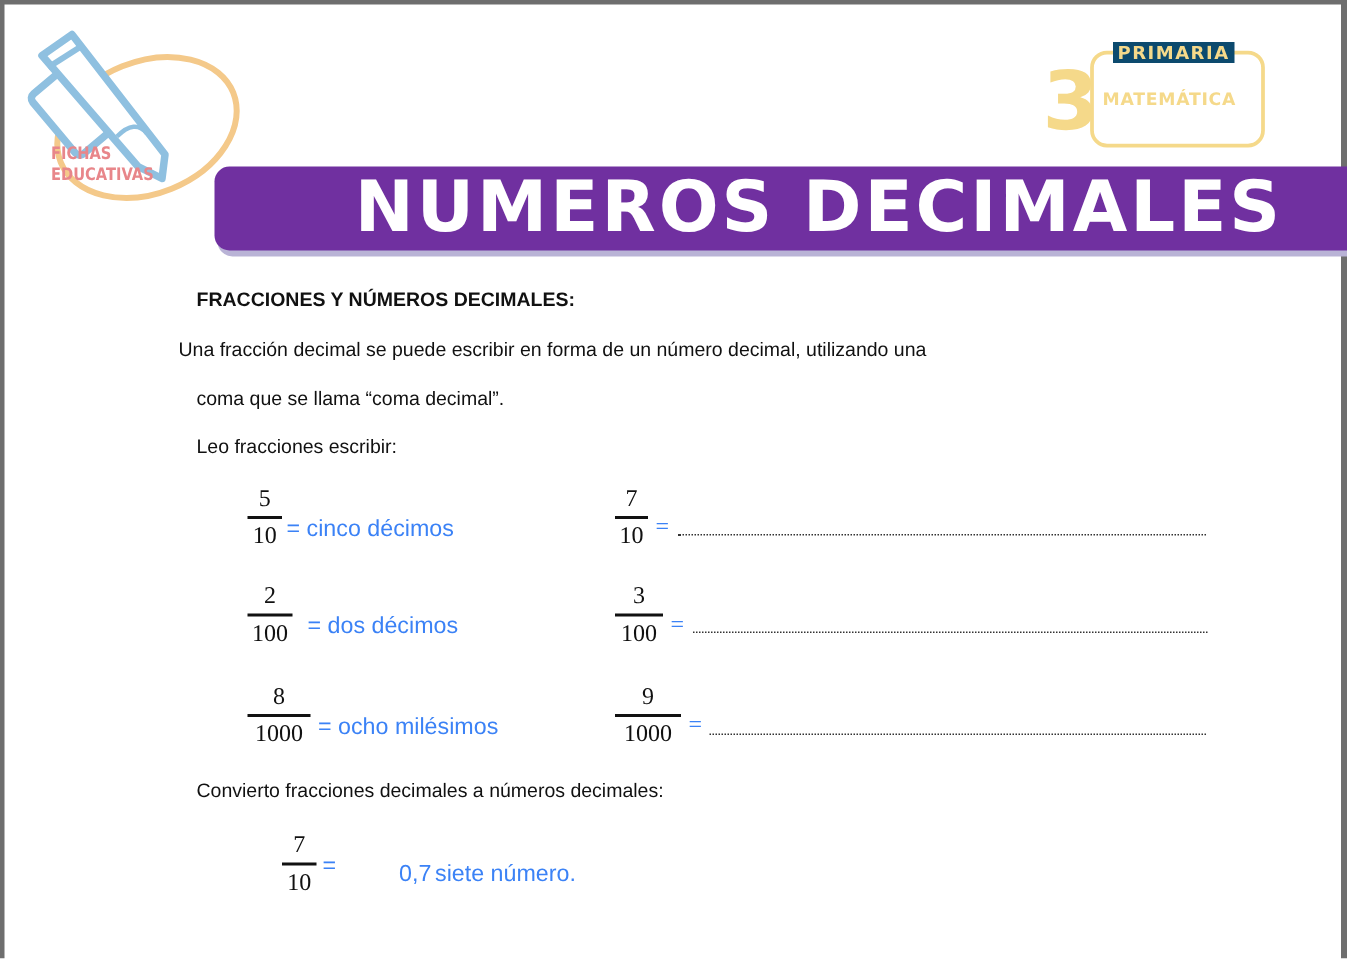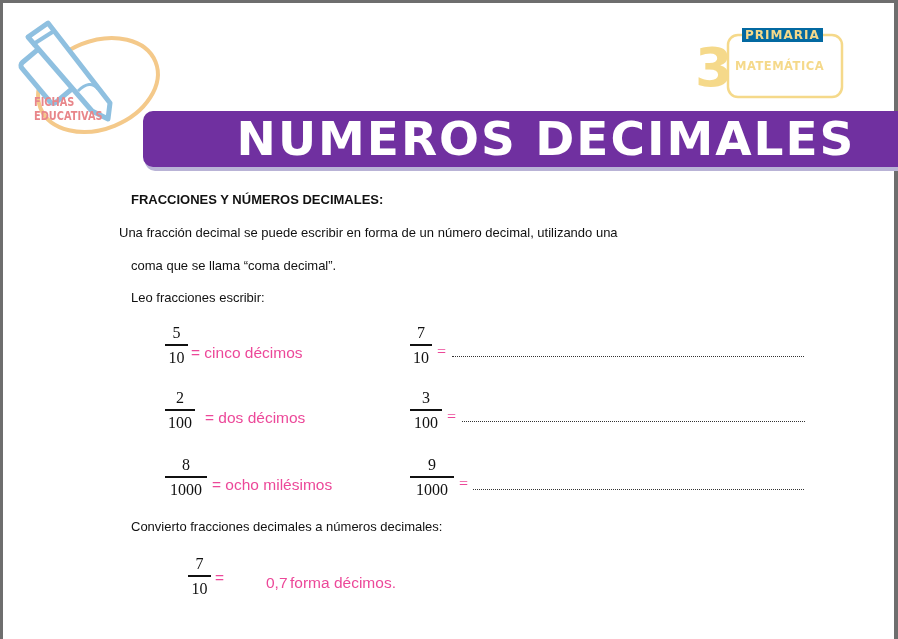--- a/index.html
+++ b/index.html
@@ -23,21 +23,21 @@
 
   .badge { position:absolute; left:690px; top:25px; width:160px; height:80px; }
   .badge svg { position:absolute; left:0; top:0; }
   .badge-num {
     position:absolute; left:5px; top:16px; font-family:"DejaVu Sans", sans-serif;
     font-weight:bold; font-size:54px; color:#f5d98a; line-height:54px;
   }
   .badge-top {
     position:absolute; left:52px; top:3px; font-family:"DejaVu Sans", sans-serif;
     font-weight:bold; font-size:12px; color:#f5d98a; letter-spacing:1px;
-    background:#0369a1; padding:0 3px;
+    background:#0c4a6e; padding:0 3px;
   }
   .badge-sub {
     position:absolute; left:45px; top:34px; font-family:"DejaVu Sans", sans-serif;
     font-weight:bold; font-size:11.5px; color:#f5d98a; letter-spacing:0.5px;
   }
 
   .banner {
     position:absolute; left:143px; top:111px; width:806px; height:56px;
     background:#7030a0; border-radius:10px;
     box-shadow:2px 4px 0 #b9b3d6;
@@ -50,21 +50,21 @@
   }
 
   .txt { position:absolute; font-size:13px; color:#111; white-space:nowrap; }
   .bold { font-weight:bold; }
 
   .frac { position:absolute; font-family:"Liberation Serif", serif; font-size:16px; color:#111; text-align:center; }
   .frac .num { display:block; line-height:18px; }
   .frac .bar { display:block; height:2px; background:#111; margin:2px 0 3px 0; }
   .frac .den { display:block; line-height:18px; }
 
-  .eq { position:absolute; font-size:15.5px; color:#ec4899; white-space:nowrap; }
+  .eq { position:absolute; font-size:15.5px; color:#3b82f6; white-space:nowrap; }
   .eq-serif { font-family:"Liberation Serif", serif; font-size:16px; }
   .dots { position:absolute; border-bottom:1px dotted #333; height:0; }
 </style>
 </head>
 <body>
 
 <div class="frame-top"></div>
 <div class="frame-left"></div>
 <div class="frame-right"></div>
 
@@ -147,13 +147,13 @@
 
 <div class="txt" style="left:131px; top:519px;">Convierto fracciones decimales a números decimales:</div>
 
 <div class="frac" style="left:188px; top:555px; width:23px;">
   <span class="num">7</span>
   <span class="bar"></span>
   <span class="den">10</span>
 </div>
 <div class="eq" style="left:215px; top:569px;">=</div>
 <div class="eq" style="left:238px; top:574px;margin-left:28px;">0,7</div>
-<div class="eq" style="left:290px; top:574px;">forma décimos.</div>
+<div class="eq" style="left:290px; top:574px;">siete número.</div>
 
 </body></html>

